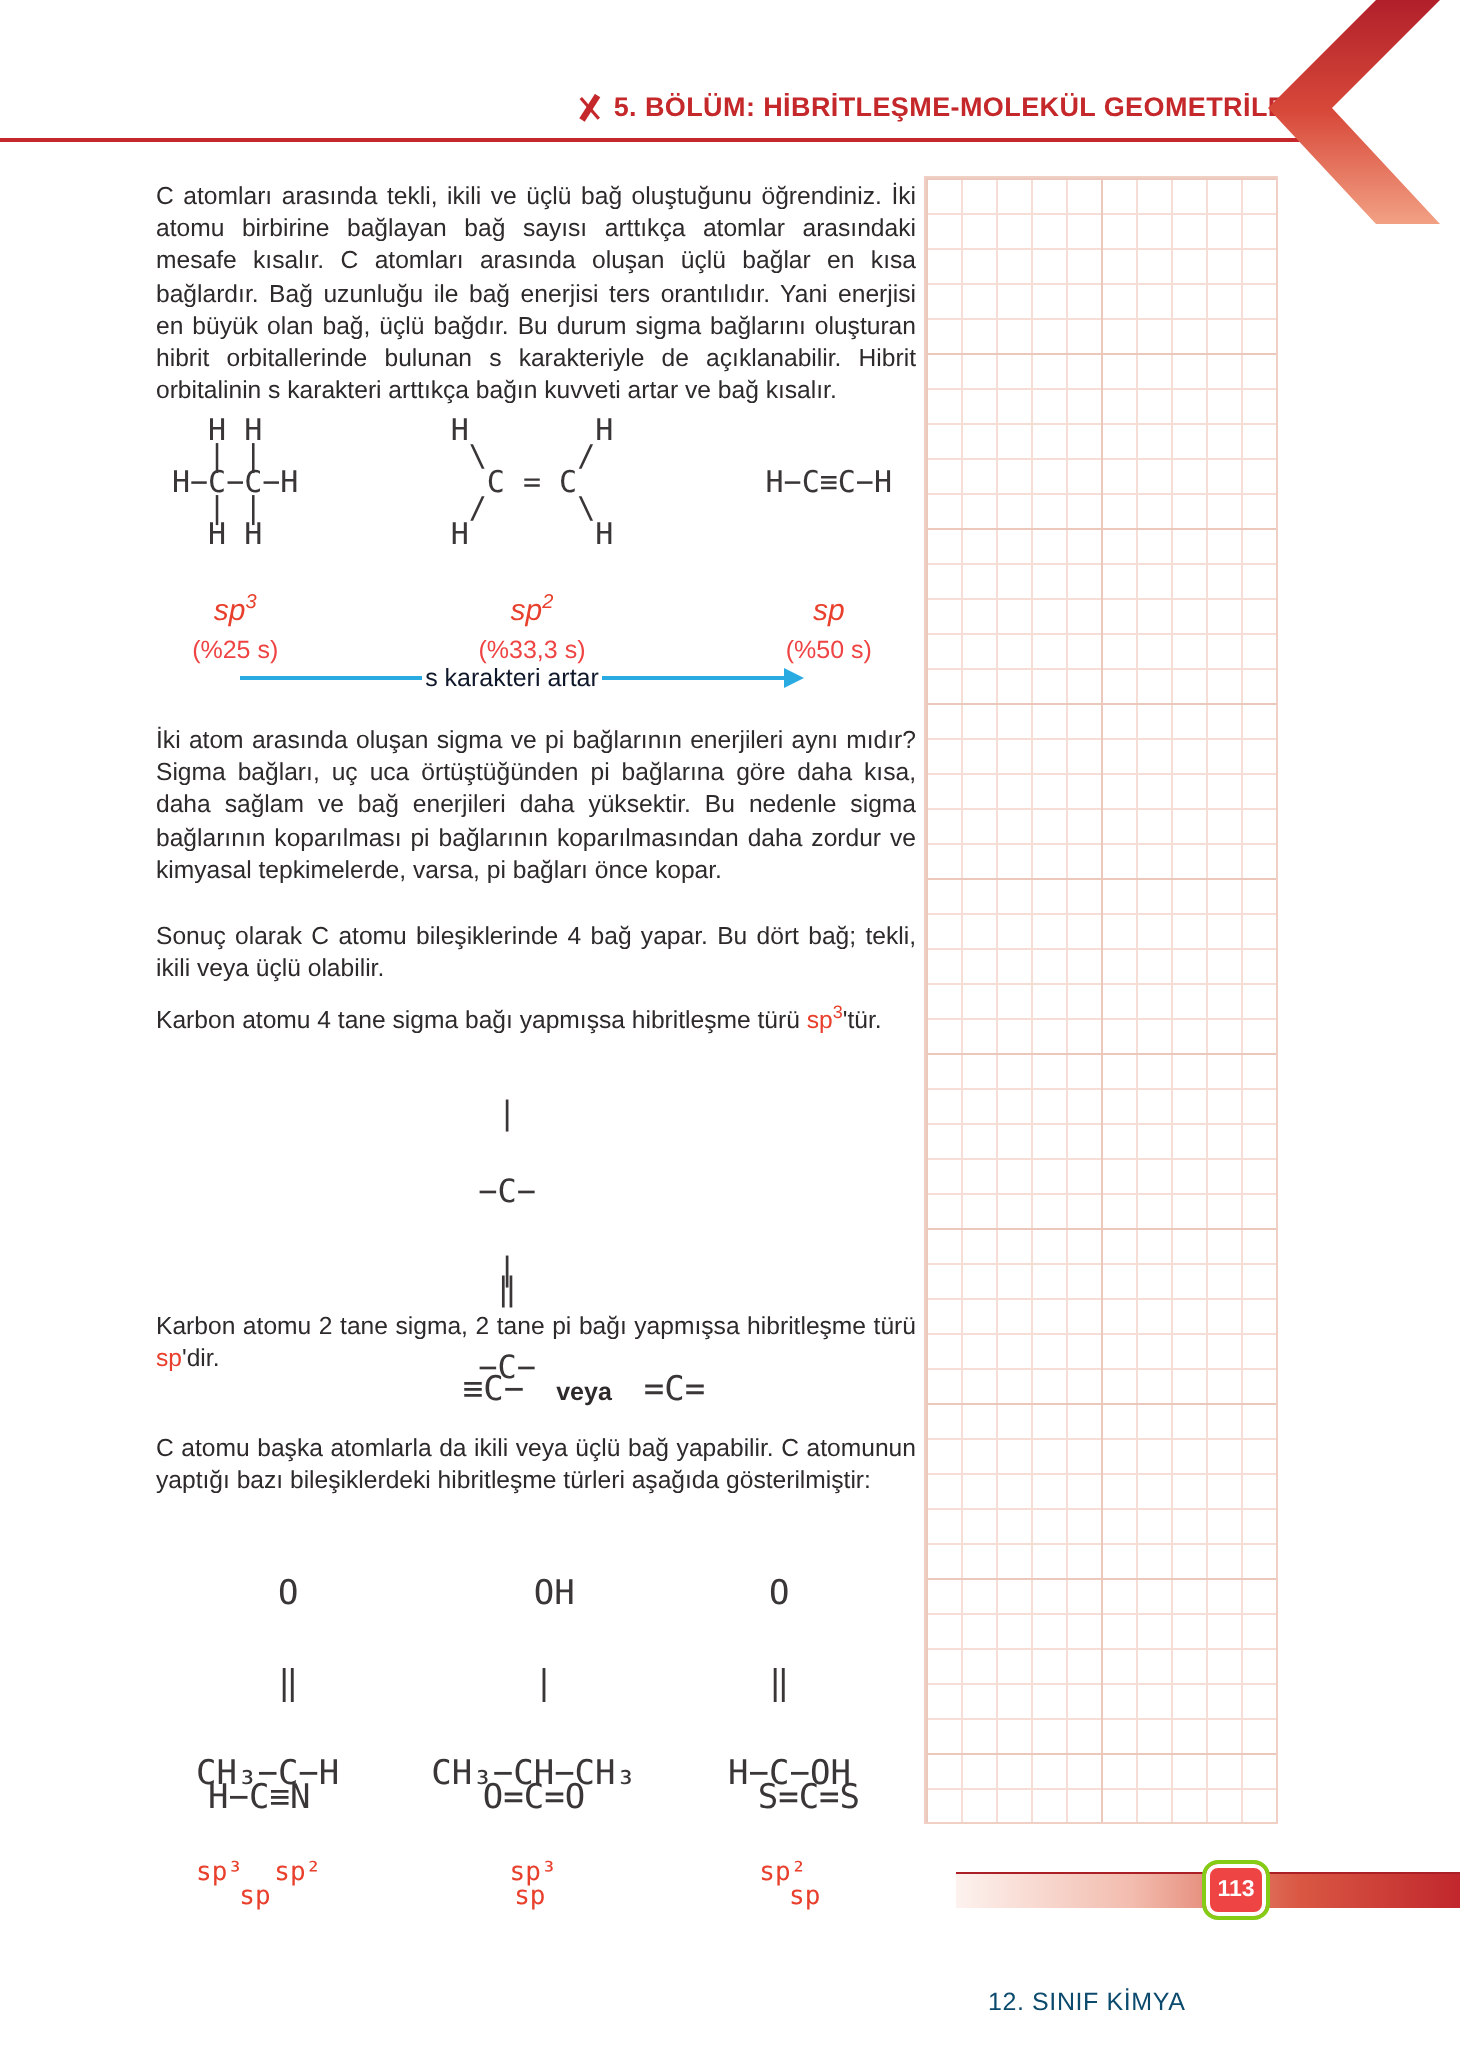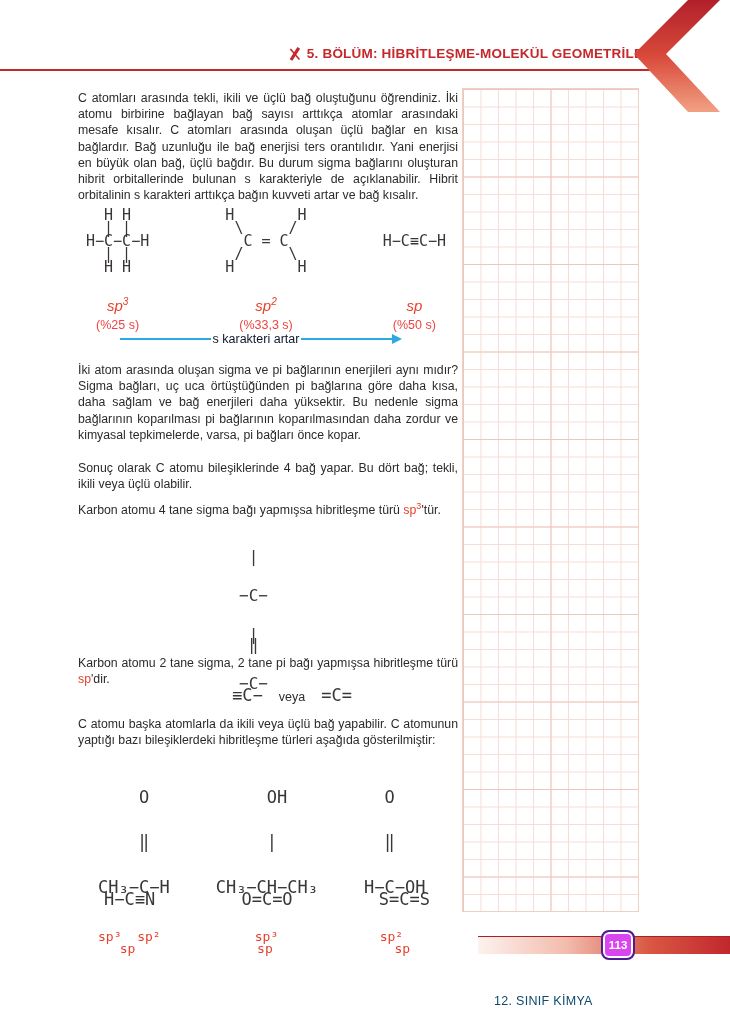--- a/index.html
+++ b/index.html
@@ -45,37 +45,37 @@
   .s-arrow .aline{flex:1;height:2px;background:#29abe2;}
   .s-arrow .ahead{width:0;height:0;border-left:10px solid #29abe2;border-top:5px solid transparent;border-bottom:5px solid transparent;}
   .s-arrow .atext{padding:0 2px;white-space:nowrap;}
 
   
   .cstruct{position:absolute;left:78px;width:380px;display:flex;justify-content:center;}
   .cstruct .mono{font-size:16px;line-height:13px;text-align:left;}
   .sprow{position:absolute;left:78px;top:685px;width:380px;display:flex;justify-content:center;
          align-items:baseline;gap:16px;padding-left:48px;box-sizing:border-box;}
   .sprow .mono{font-size:17px;}
-  .sprow .veya{font-size:12.5px;color:#2e2a2b;}
+  .sprow .veya{font-size:12.5px;color:#2e2a2b;font-weight:bold;}
 
   
   .fig2{position:absolute;left:98px;width:360px;display:flex;}
   .fig2 .mono{font-size:17px;line-height:15px;}
   .lbl{font-family:"DejaVu Sans Mono",monospace;font-size:13px;color:#e8402d;margin-top:4px;white-space:pre;}
   .fig2a{top:760px;gap:46px;}
   .fig2b{top:862px;gap:76px;padding-left:6px;}
 
   
   .footer-bar{position:absolute;left:478px;top:936px;width:252px;height:17px;
     border-top:1px solid #ab2026;
     background:linear-gradient(to right,#fdf2ee 0%,#f2bcae 35%,#d95843 68%,#c1272d 100%);}
   .footer-book{position:absolute;left:494px;top:994px;font-size:12.5px;font-weight:normal;
     color:#0c4a6e;letter-spacing:.3px;white-space:nowrap;}
   .page-badge{position:absolute;left:601px;top:930px;width:30px;height:26px;border-radius:8px;
-    background:#d946ef;border:2px solid #4c1d95;box-shadow:inset 0 0 0 2px #ffffff;
+    background:#ef4444;border:2px solid #84cc16;box-shadow:inset 0 0 0 2px #ffffff;
     display:flex;align-items:center;justify-content:center;
     color:#ffffff;font-size:11.5px;font-weight:bold;}
 </style>
 </head>
 <body>
 
 <div class="page">
 
   <div class="chapter">
     <svg width="14" height="14" viewBox="0 0 14 14">

